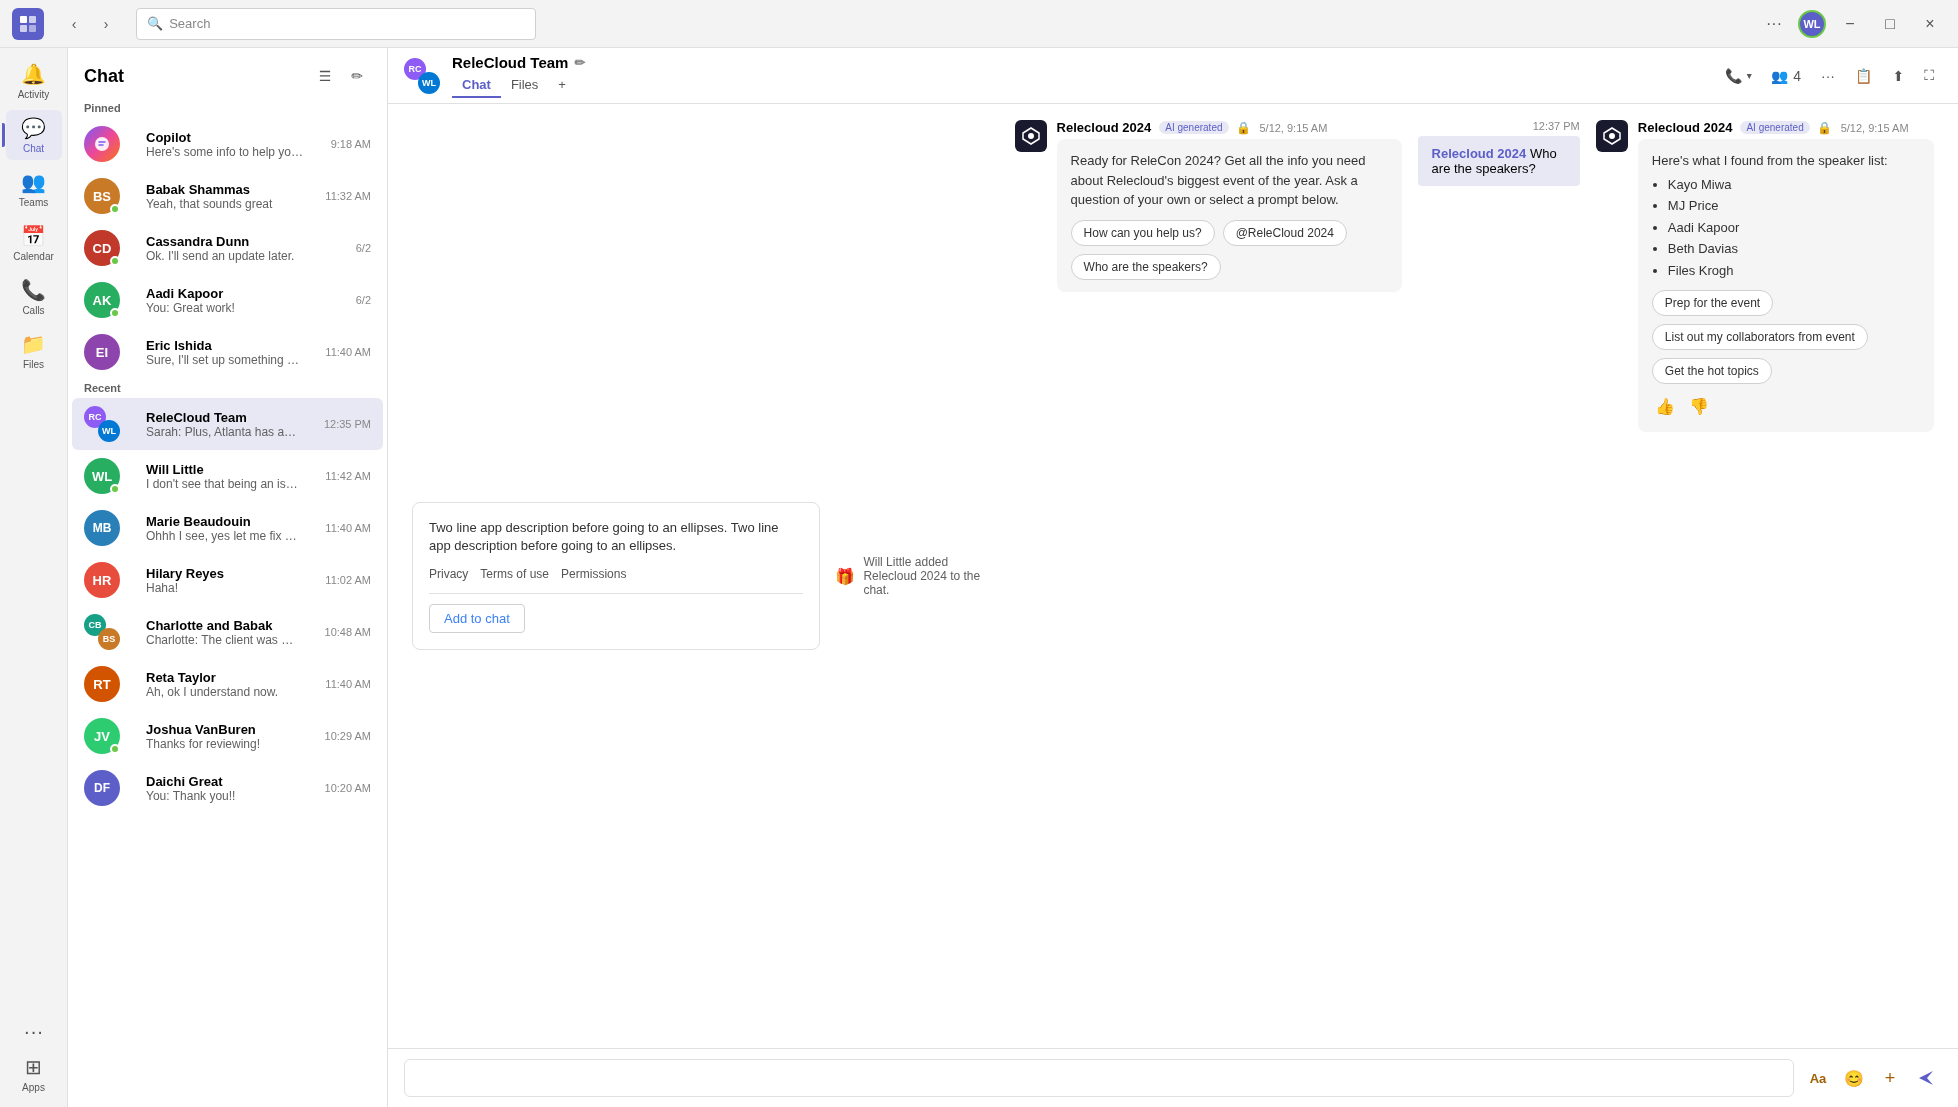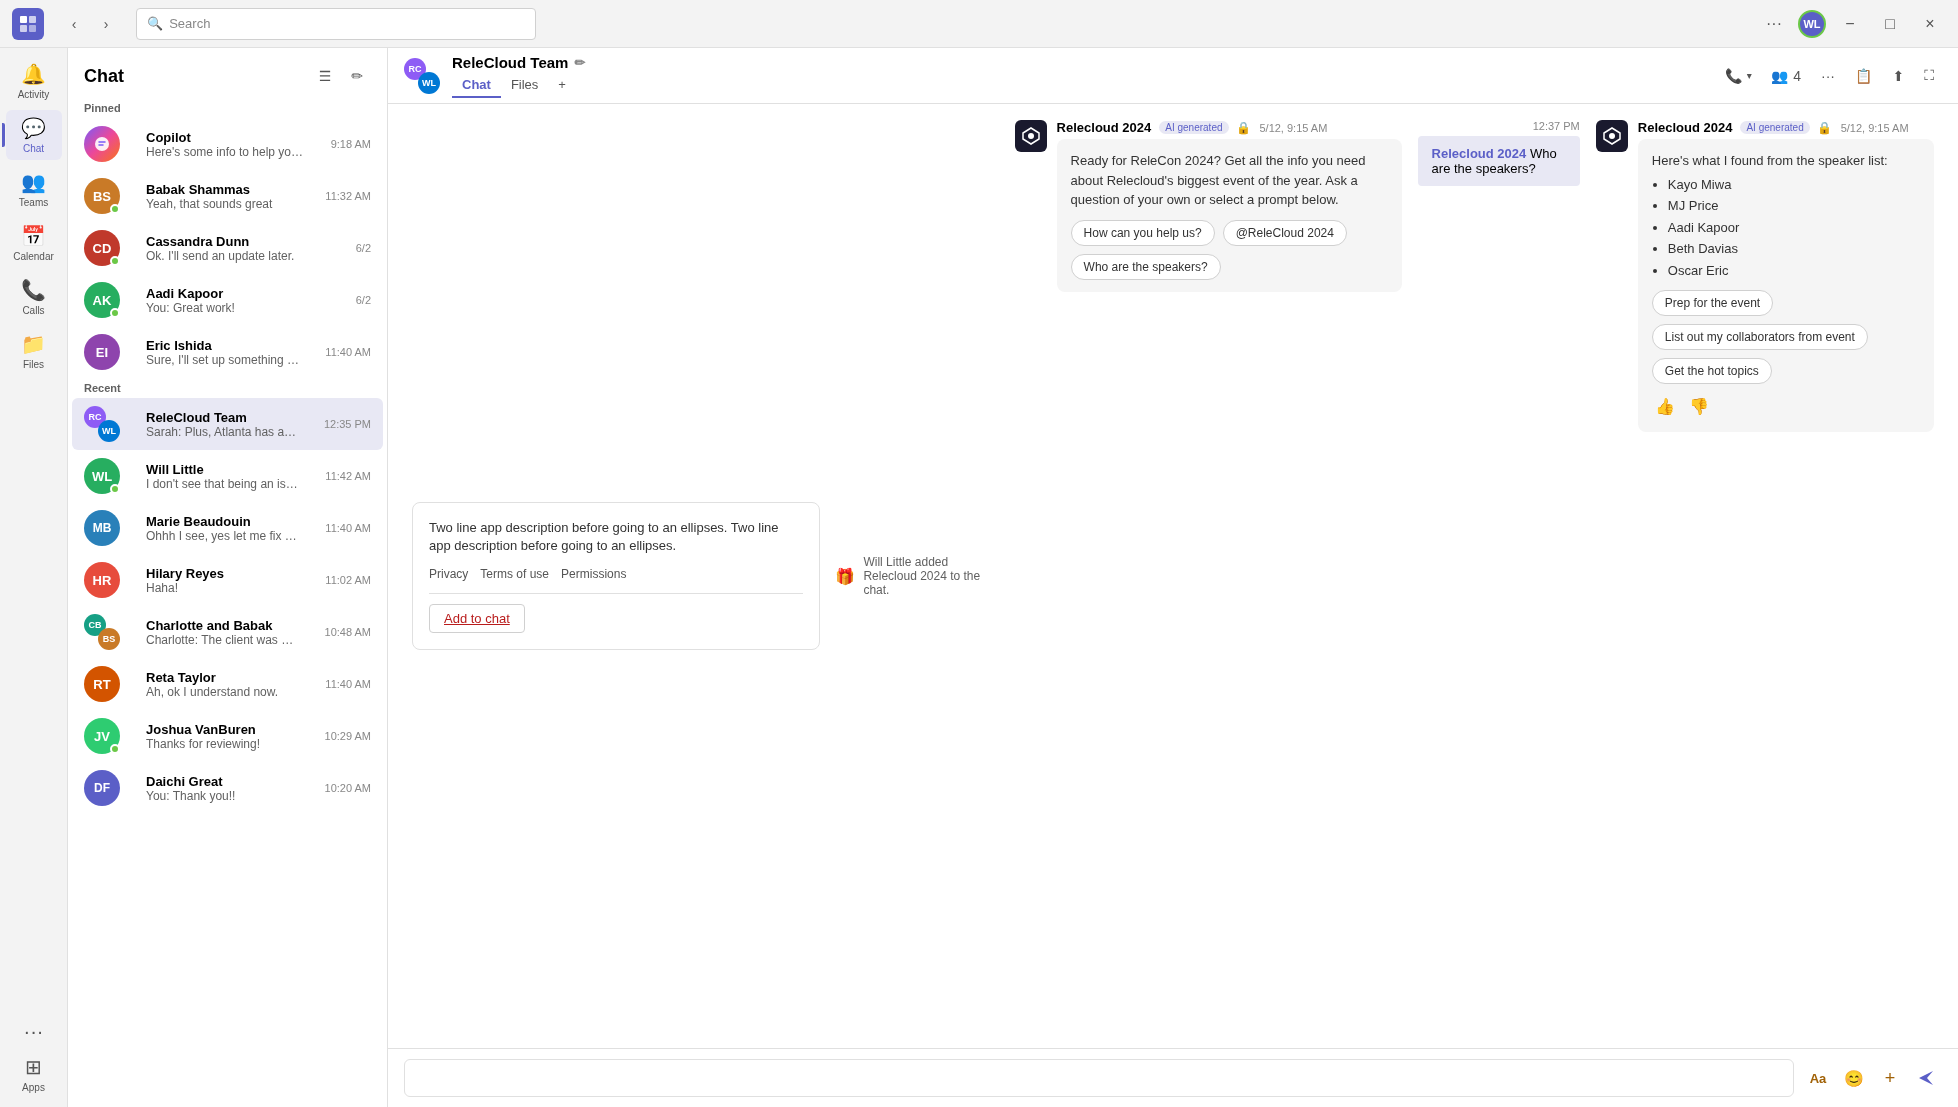--- a/index.html
+++ b/index.html
@@ -232,21 +232,21 @@
       align-self: center;
       margin: 0 auto;
     }
     .app-card-desc { font-size: 13px; color: #333; line-height: 1.4; margin-bottom: 12px; }
     .app-card-links { display: flex; gap: 12px; margin-bottom: 12px; }
     .app-card-links a { font-size: 12px; color: #555; text-decoration: none; }
     .app-card-divider { border: none; border-top: 1px solid #e0e0e0; margin: 10px 0; }
     .add-to-chat-btn {
       padding: 6px 14px; border: 1px solid #d0d0d0;
       background: white; border-radius: 4px; cursor: pointer;
-      font-size: 13px; color: #b91c1c; text-decoration: underline;
+      font-size: 13px; color: #3b82f6;
     }
 
     
     .system-message {
       display: flex; align-items: center; gap: 8px;
       justify-content: center; font-size: 12px; color: #616161;
     }
     .system-icon { font-size: 16px; }
 
     
@@ -681,21 +681,21 @@
             <span class="lock-icon">🔒</span>
             <span class="msg-time">5/12, 9:15 AM</span>
           </div>
           <div class="bot-bubble">
             <span>Here's what I found from the speaker list:</span>
             <ul>
               <li>Kayo Miwa</li>
               <li>MJ Price</li>
               <li>Aadi Kapoor</li>
               <li>Beth Davias</li>
-              <li>Oscar Eric</li>
+              <li>Files Krogh</li>
             </ul>
             <div class="suggestion-chips">
               <button class="chip">Prep for the event</button>
               <button class="chip">List out my collaborators from event</button>
               <button class="chip">Get the hot topics</button>
             </div>
             <div class="feedback-row">
               <button class="feedback-btn active">👍</button>
               <button class="feedback-btn">👎</button>
             </div>

